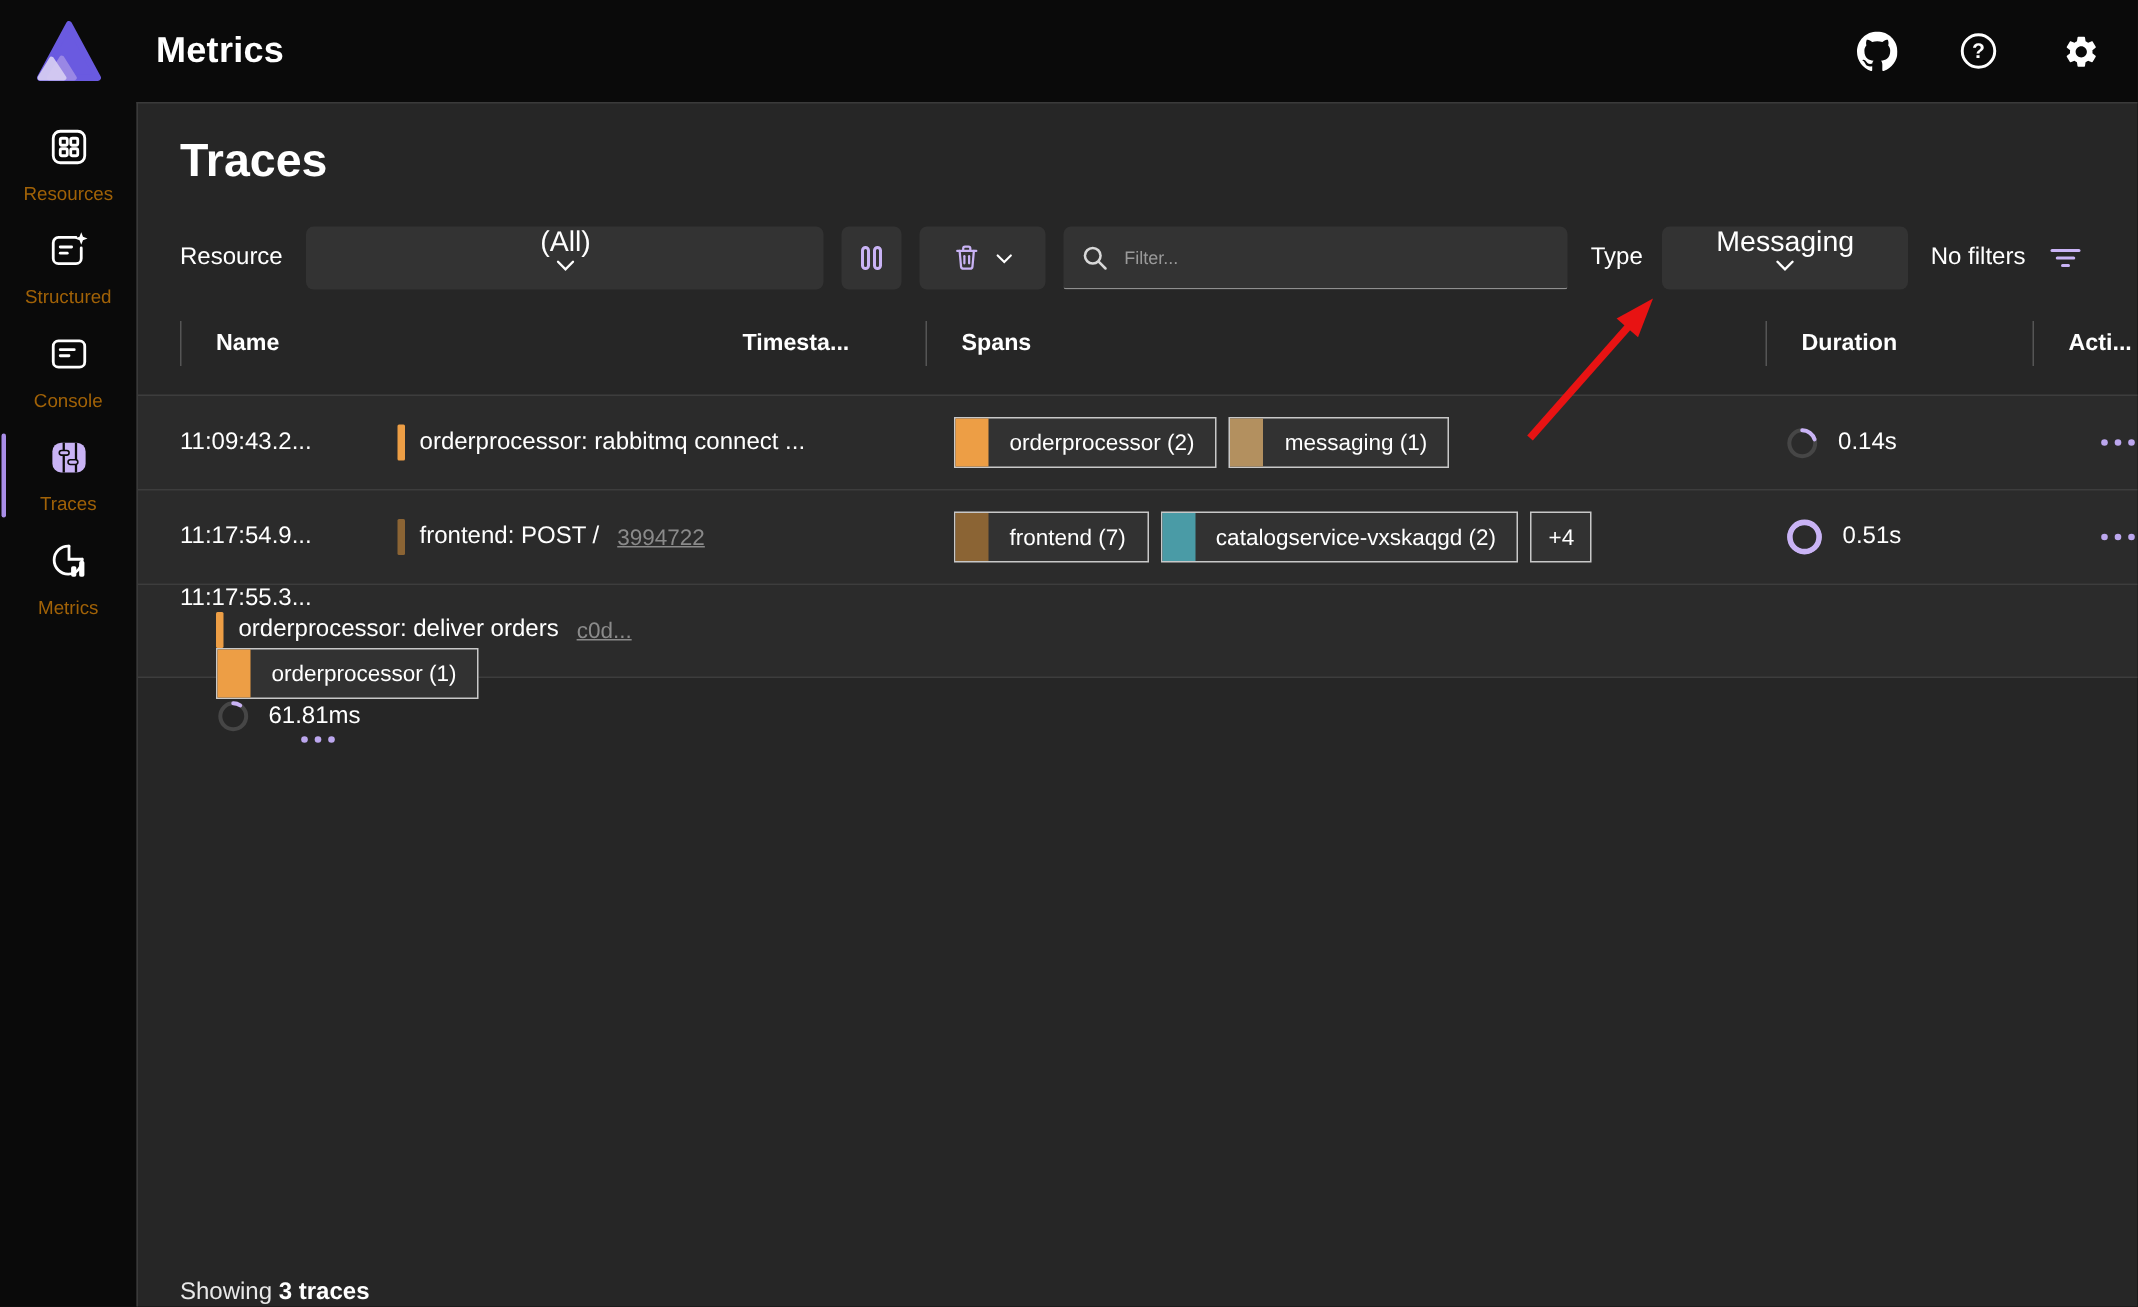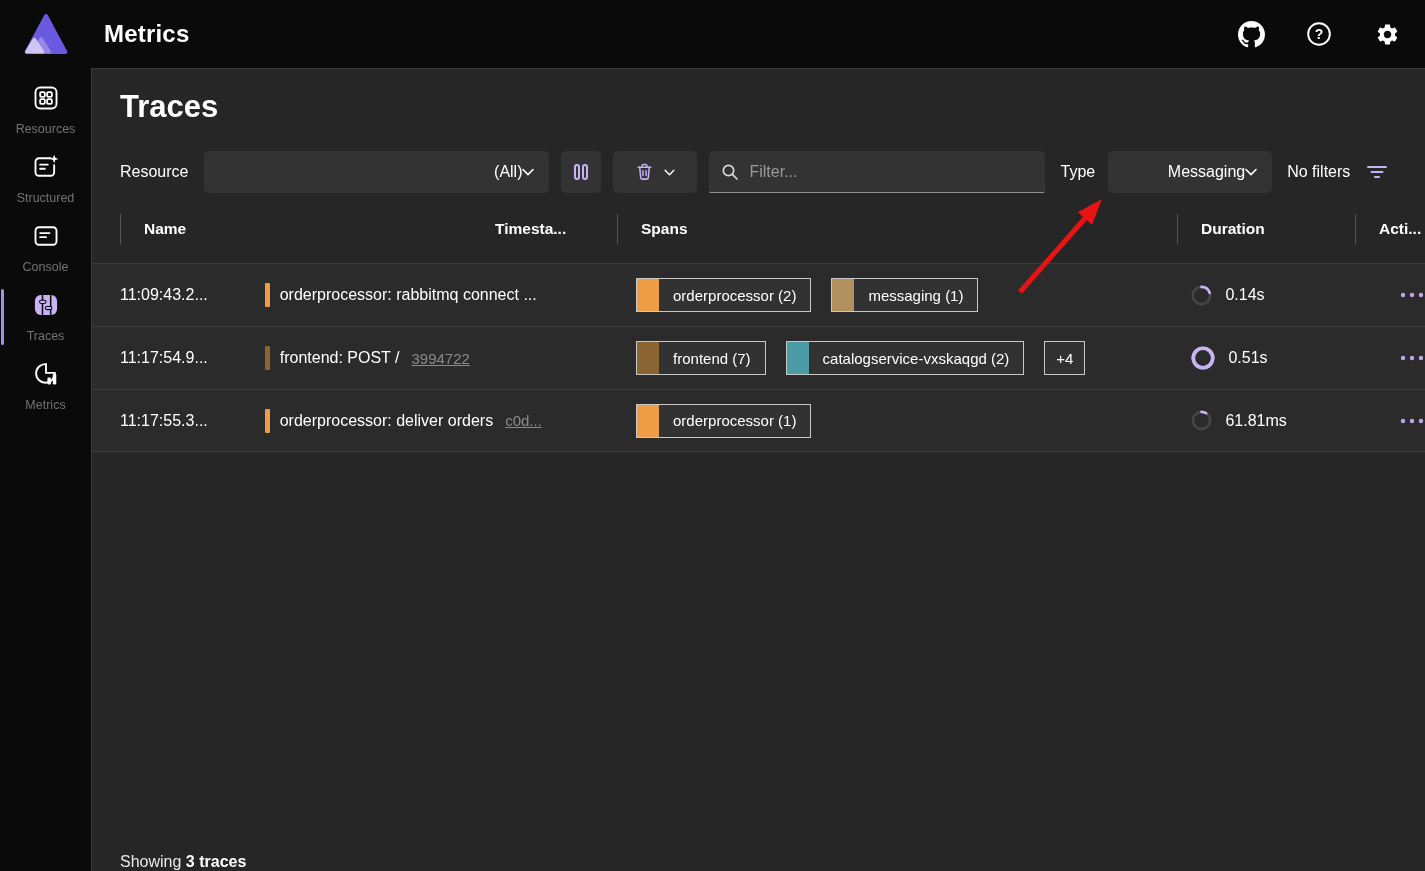--- a/index.html
+++ b/index.html
@@ -12,64 +12,64 @@
   .logo-wrap { width:91px; display:flex; justify-content:center; }
   .app-title { font-size:24px; font-weight:600; letter-spacing:.2px; margin-left:13px; }
   .topbar-right { margin-left:auto; display:flex; align-items:center; gap:40px; padding-right:24px; }
   .tb-icon { width:28px; height:28px; display:flex; align-items:center; justify-content:center; cursor:pointer; }
 
   
   .sidebar { position:absolute; left:0; top:68px; width:91px; bottom:0; background:#0a0a0a;
              display:flex; flex-direction:column; align-items:center; padding-top:10px; }
   .side-item { position:relative; width:91px; height:64px; margin-bottom:5px; display:flex;
                flex-direction:column; align-items:center; justify-content:center; cursor:pointer; }
-  .side-item .lbl { font-size:12.5px; color:#737373; margin-top:10px; }
+  .side-item .lbl { font-size:12.5px; color:#a16207; margin-top:10px; }
   .side-item.active::before { content:""; position:absolute; left:1px; top:4px; width:3px; height:56px;
                background:#a98ee8; border-radius:2px; }
 
   
   .content { position:absolute; left:91px; top:68px; right:0; bottom:0; background:#262626;
              border-top:1px solid #3a3a3a; border-left:1px solid #3a3a3a; }
   .page-title { font-size:31px; font-weight:700; padding:20px 0 0 28px; }
 
   
   .toolbar { display:flex; align-items:center; height:42px; margin:26px 0 0 28px; }
   .tb-label { font-size:16px; color:#fff; }
   .select { height:42px; background:#333333; border-radius:5px; display:flex; align-items:center;
-            justify-content:flex-end; padding:0 15px; font-size:16px; cursor:pointer; }
+            justify-content:flex-start; padding:0 15px; font-size:19px; cursor:pointer;flex-direction:column; }
   .sel-resource { width:345px; margin-left:16px; }
   .sel-type { width:164px; margin-left:13px; }
   .icon-btn { height:42px; background:#333333; border-radius:5px; display:flex; align-items:center;
               justify-content:center; cursor:pointer; }
   .btn-pause { width:40px; margin-left:12px; }
   .btn-remove { width:84px; margin-left:12px; gap:10px; }
   .search-box { width:336px; height:42px; margin-left:12px; background:#333333; border-radius:5px 5px 2px 2px;
                 border-bottom:1px solid #8f8f8f; display:flex; align-items:center; padding:0 12px; }
   .search-box input { flex:1; background:transparent; border:none; outline:none; color:#c4b5fd;
-                font-size:16px; margin-left:10px; font-family:"Liberation Sans", sans-serif; }
+                font-size:12px; margin-left:10px; font-family:"Liberation Sans", sans-serif; }
   .search-box input::placeholder { color:#9a9a9a; }
   .type-label { margin-left:15px; }
   .no-filters { font-size:16px; margin-left:15px; }
   .filter-icon-btn { margin-left:16px; cursor:pointer; display:flex; align-items:center; }
 
   
   .thead { display:flex; margin:12px 0 0 0; height:48px; padding-left:28px; }
   .cell { display:flex; align-items:center; position:relative; }
   .c-ts{ width:122px; } .c-name{ width:375px; } .c-spans{ width:560px; } .c-dur{ width:155px; } .c-act{ flex:1;margin-left:23px; }
   .thead .cell { font-size:15.5px; font-weight:700; padding-left:0; }
   .thead .cell:not(.c-ts){ padding-left:24px; }
   .thead .cell:not(.c-ts)::before { content:""; position:absolute; left:0; top:9px; width:1px; height:30px; background:#555; }
   .rows { margin-top:10px; }
   .trow { display:flex; height:63px; padding-left:28px; background:#2b2b2b; border-top:1px solid #3d3d3d; cursor:pointer; }
-  .trow:last-child { border-bottom:1px solid #3d3d3d; }
+  .trow:last-child { border-bottom:1px solid #3d3d3d;flex-direction:column; }
   .trow .cell { font-size:16px; }
   .trow .cell:not(.c-ts){ padding-left:24px; }
   .name-marker { width:5px; height:24px; border-radius:1px; margin-right:10px; flex:0 0 auto; }
   .name-id { color:#8a8a8a; font-size:15px; margin-left:12px;text-decoration:underline; }
-  .spans-wrap { display:flex; gap:20px; align-items:center; }
+  .spans-wrap { display:flex; gap:8px; align-items:center; }
   .badge { display:flex; align-items:center; height:34px; border:1px solid #c8c8c8; background:#323232; }
   .badge .block { width:22px; height:100%; flex:0 0 auto; }
   .badge .b-lbl { font-size:15px; padding:0 14px; white-space:nowrap; }
   .badge.overflow { padding:0 11px; font-size:15px; }
   .dur-txt { margin-left:12px; }
   .dots-btn { margin-left:32px; cursor:pointer; display:flex; align-items:center; }
 
   .footer { position:absolute; left:28px; bottom:0; font-size:16px; color:#e8e8e8; }
   .footer b { color:#fff; }
 

